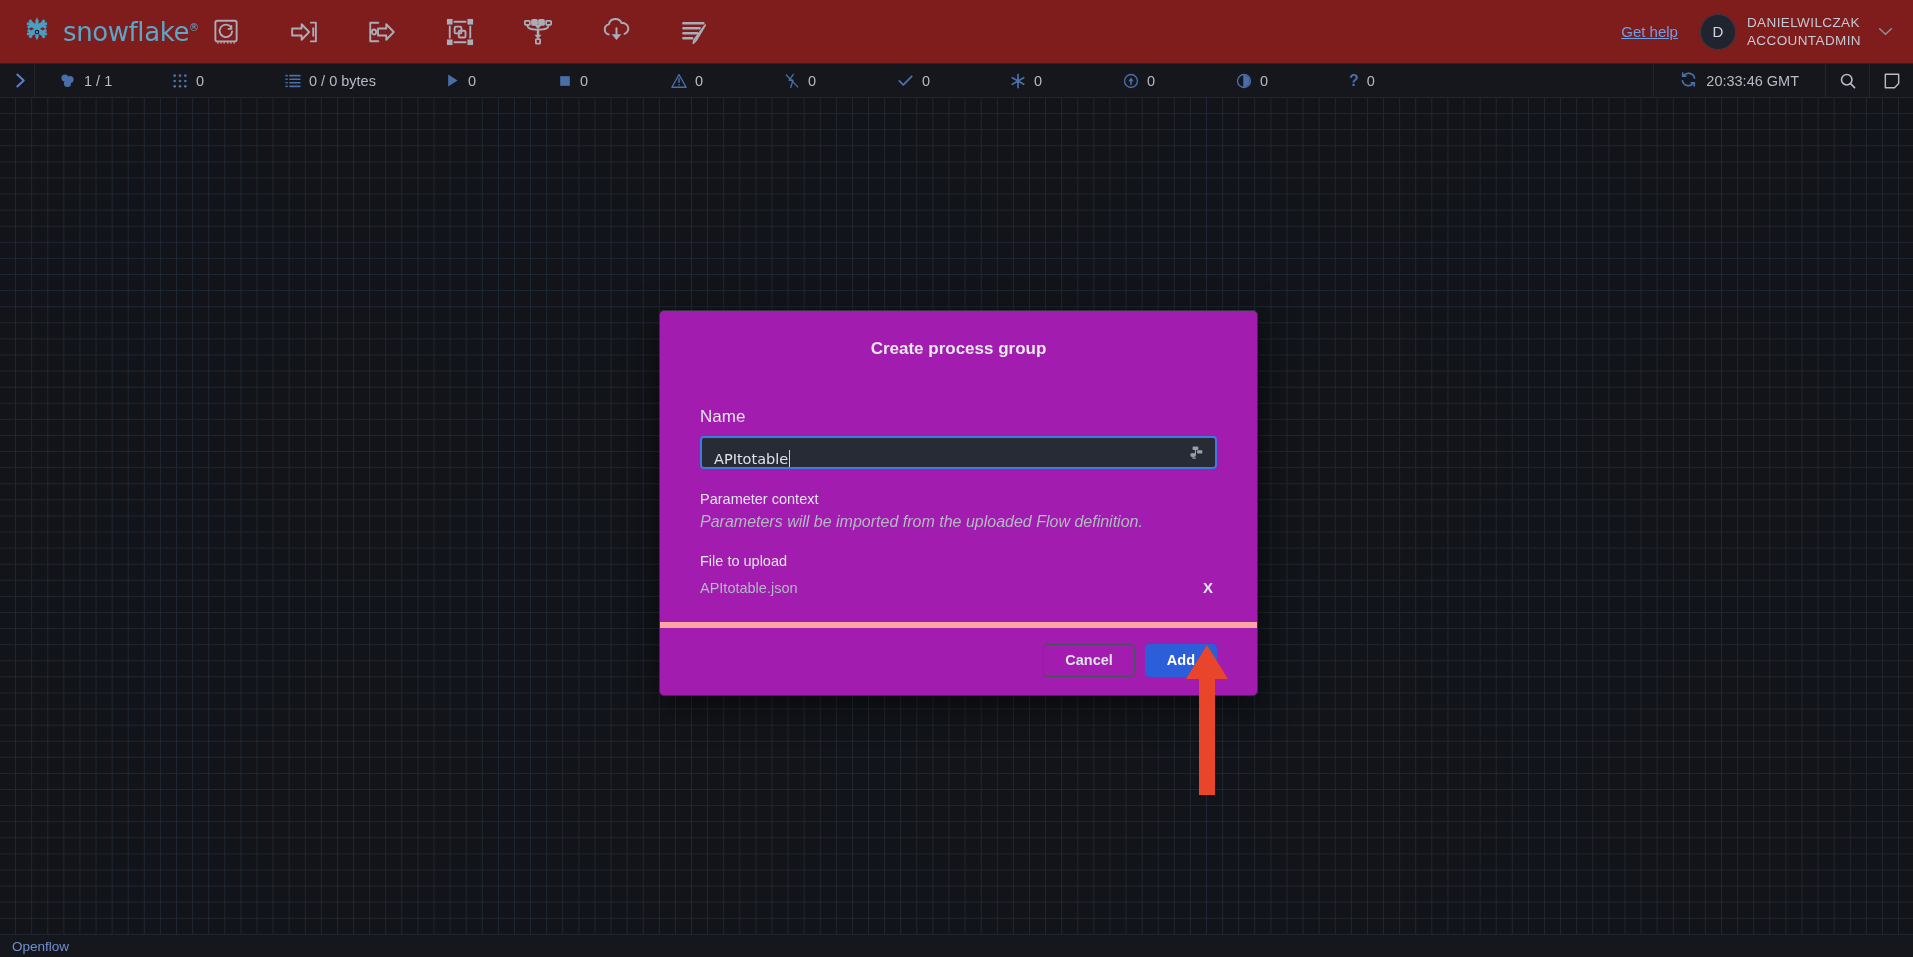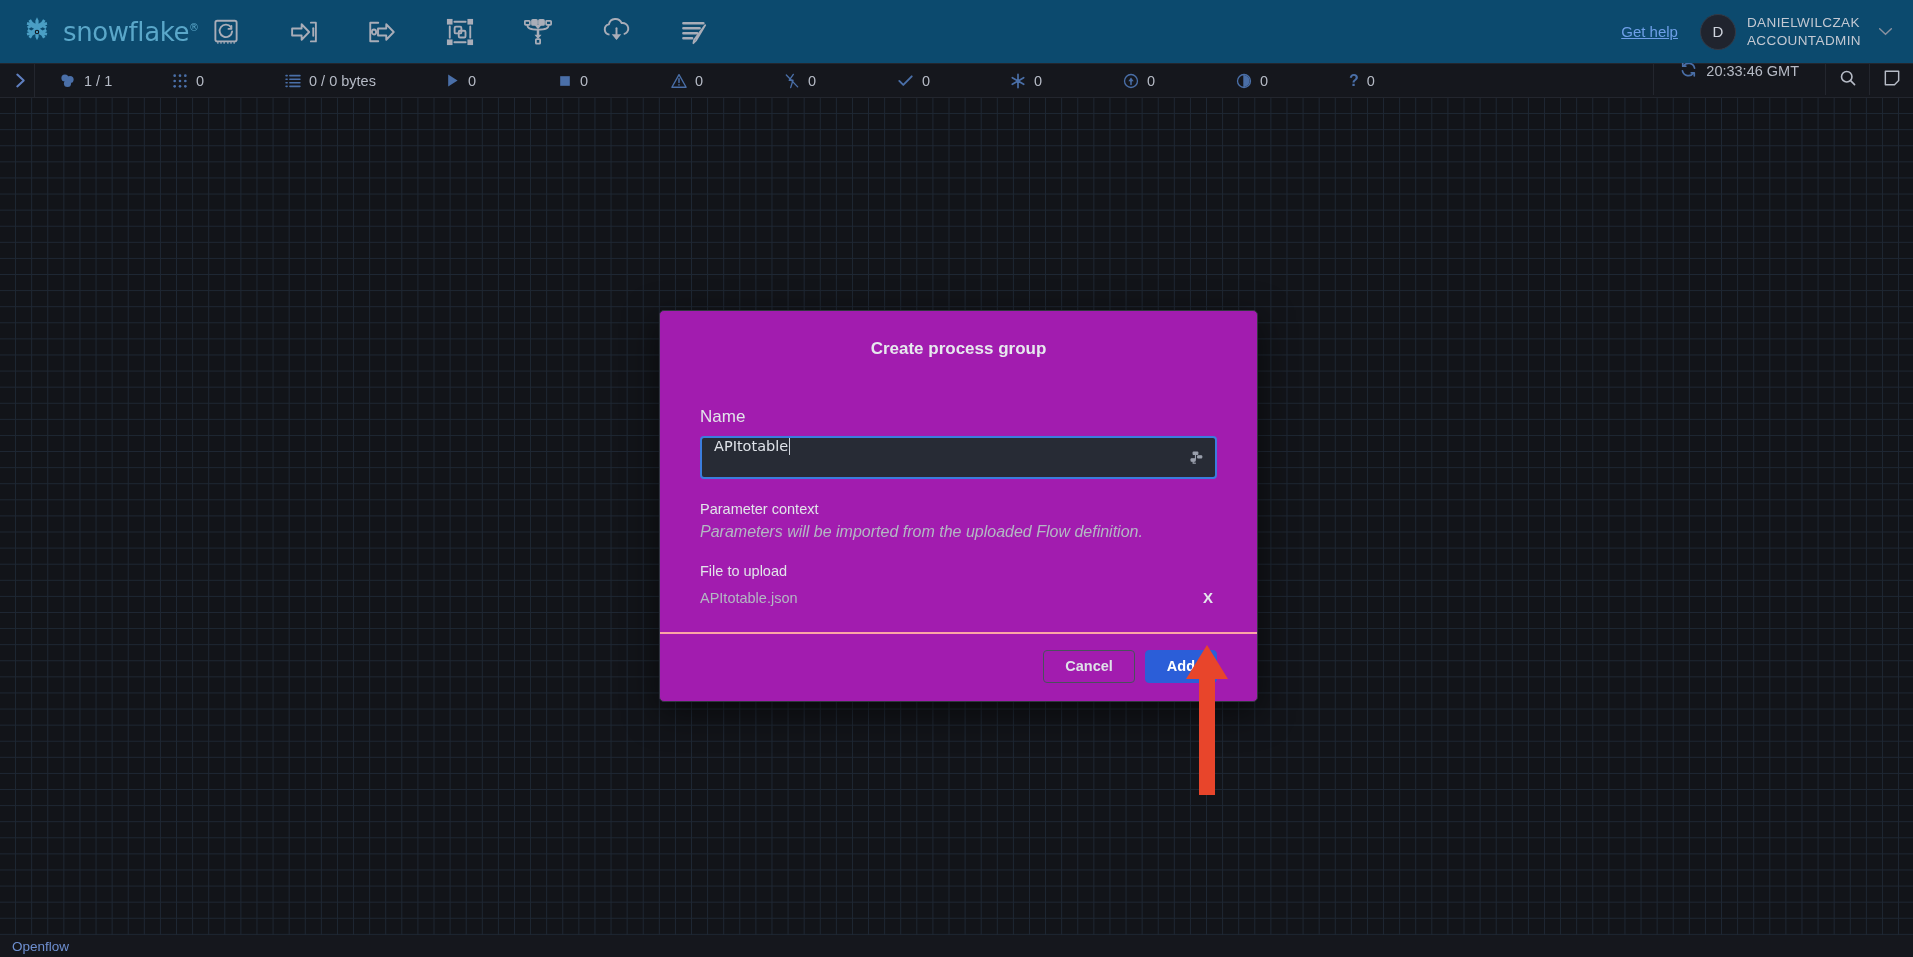--- a/index.html
+++ b/index.html
@@ -22,21 +22,21 @@
       linear-gradient(to right, #1e2733 1px, transparent 1px),
       linear-gradient(to bottom, #1e2733 1px, transparent 1px);
     background-size: 16.1px 16.1px;
     background-position: -1px -1px;
   }
 
   
   .header {
     position: absolute; left: 0; top: 0;
     width: 1913px; height: 63px;
-    background: #0c4a6e;
+    background: #7f1d1d;
     display: flex; align-items: center;
     z-index: 5;
   }
   .logo-wrap {
     display: flex; align-items: center; gap: 9px;
     margin-left: 20px; width: 175px;
   }
   .logo-mark { width: 34px; height: 34px; flex: none; }
   .logo-text {
     font-size: 26px; color: #5aa7c9; letter-spacing: -.4px;
@@ -93,21 +93,21 @@
   }
   .sb-div { width: 1px; height: 34px; background: #23262e; }
   .sb-items { display: flex; align-items: center; flex: 1; }
   .sb-item {
     display: flex; align-items: center; gap: 8px;
     color: #b6bbc6; font-size: 14.5px;
     min-width: 113px; padding-left: 24px; text-align: right;
   }
   .sb-item .sbi { color: #4a6fa8; display: flex; align-items: center; }
   .sb-right {
-    display: flex; align-items: flex-start; height: 40px;
+    display: flex; align-items: center; height: 40px;
   }
   .sb-clock {
     display: flex; align-items: center; gap: 9px;
     color: #b6bbc6; font-size: 14.5px; padding: 0 26px;
   }
   .sb-clock .sbi { color: #4a6fa8; }
   .sb-btn {
     width: 44px; height: 34px; display: flex; align-items: center;
     justify-content: center; color: #b6bbc6; cursor: pointer;
     border-left: 1px solid #23262e;
@@ -131,25 +131,25 @@
     padding: 28px 0 24px;
   }
   .dlg-body { padding: 0 40px 26px; }
   .field-label {
     color: #e2e5ea; font-size: 17px; font-weight: normal;
     margin-bottom: 9px;
     margin-top: 24px;
   }
   .name-input-wrap {
     position: relative;
-    height: 43px;
+    height: 33px;
     border: 2px solid #3b7ddd;
     border-radius: 4px;
     background: #272b35;
-    display: flex; align-items: flex-start;
+    display: flex; align-items: flex-end;
     padding: 0 12px;
   }
   .name-value {
     color: #dfe3e9; font-size: 14.5px;
     font-family: "DejaVu Sans", sans-serif;
   }
   .caret {
     width: 1px; height: 17px; background: #cfd4dd;
     margin-left: 1px;
   }
@@ -169,21 +169,21 @@
     display: flex; align-items: center; justify-content: space-between;
     margin-top: 10px;
     text-align: center;
   }
   .file-name { color: #b3b8c3; font-size: 14.5px; }
   .file-remove {
     color: #e4e7ec; font-size: 15px; font-weight: bold;
     cursor: pointer; padding: 0 4px;
   }
   .dlg-footer {
-    border-top: 2px solid #fca5a5;
+    border-top: 6px solid #fca5a5;
     padding: 16px 40px 18px;
     display: flex; justify-content: flex-end; gap: 10px;
   }
   .btn {
     font-size: 14.5px; font-weight: bold;
     border-radius: 4px; cursor: pointer;
     padding: 8px 21px; line-height: 1;
   }
   .btn-cancel {
     background: transparent; color: #dee1e7;

